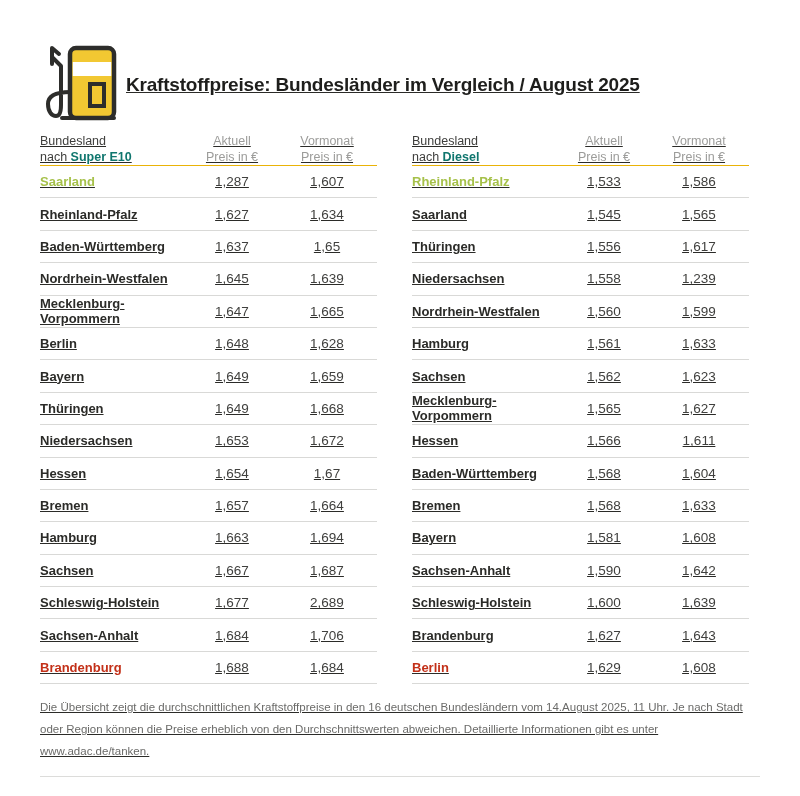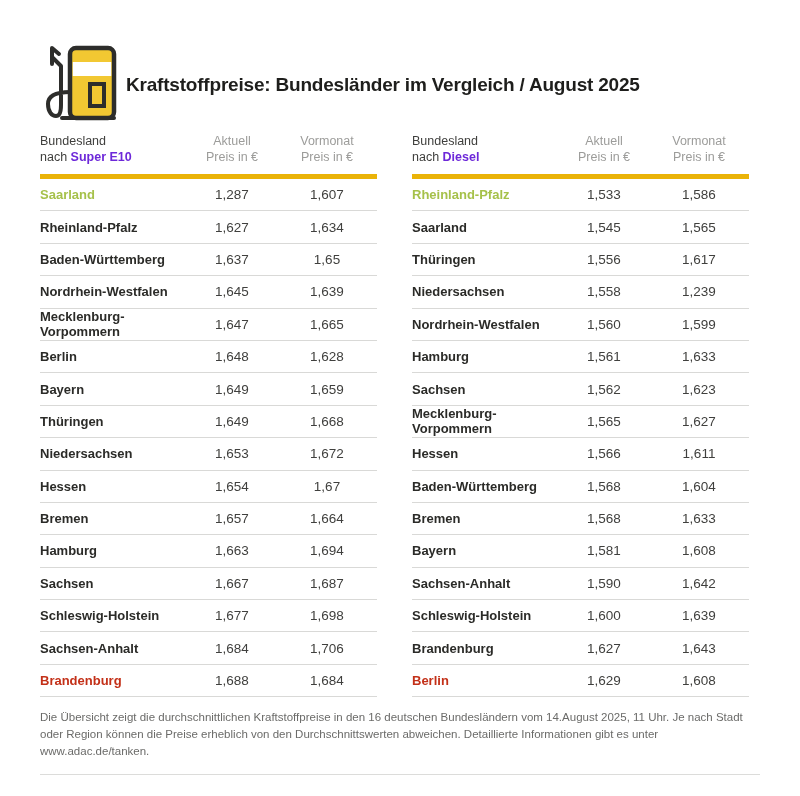--- a/index.html
+++ b/index.html
@@ -3,59 +3,59 @@
 <meta charset="utf-8">
 <style>
   * { margin:0; padding:0; box-sizing:border-box; }
   html,body { background:#ffffff; }
   body {
     width:800px; height:796px;
     font-family:"Liberation Sans", sans-serif;
     color:#2b2b28;
     overflow:hidden;
   }
-  .page { position:relative; width:800px; height:796px; background:#fff; }
+  .page { position:relative; width:800px; height:796px; background:#fff;text-decoration:underline; }
 
   
   .header { display:flex; align-items:flex-start; padding:40px 40px 0 40px; }
   .pump-icon { width:78px; height:82px; flex:0 0 78px; }
   .title {
     font-size:19px; font-weight:bold; color:#1e1e1c;
     letter-spacing:-0.2px; margin:34px 0 0 8px;
   }
 
   
   .tables { display:flex; gap:35px; padding:0 40px; margin-top:11px; }
   .table { width:337px; }
   .thead {
     display:flex; align-items:flex-end;
-    padding-bottom:9px; border-bottom:5px solid #eab308;
+    padding-bottom:0; border-bottom:1px solid #eab308;
     font-size:12.5px; line-height:16px;
   }
   .thead .c-name { color:#3f3f3d; }
-  .thead .c-name b { color:#6d28d9; }
+  .thead .c-name b { color:#0f766e; }
   .thead .c-akt, .thead .c-vor { color:#9c9c9a; text-align:center; }
 
   .c-name { flex:1; text-align:left; }
   .c-akt  { width:90px;  text-align:center; }
   .c-vor  { width:100px; text-align:center; }
 
   .trow {
     display:flex; align-items:center;
     height:32.4px; border-bottom:1px solid #d9d9d7;
   }
   .trow .c-name { font-weight:bold; font-size:13px; color:#2b2b28; }
   .trow .c-akt, .trow .c-vor { font-size:13.5px; color:#40403e; }
   .trow .c-name.best  { color:var(--best,#a6c14a); }
   .trow .c-name.worst { color:var(--worst,#c33018); }
 
   
   .footnote {
     margin:12px 40px 0 40px; max-width:716px;
-    font-size:11.5px; line-height:17px; color:#6b6b69;
+    font-size:11.5px; line-height:22px; color:#6b6b69;
   }
   .divider { margin:14px 40px 0 40px; border-top:1px solid #dcdcda; }
   .credits {
     display:flex; justify-content:space-between;
     padding:7px 40px 0 40px;
     font-size:10.5px; color:#a0a09e;
   }
 </style>
 </head>
 <body>
@@ -157,21 +157,21 @@
             <span class="c-vor">1,694</span>
           </div>
           <div class="trow">
             <span class="c-name">Sachsen</span>
             <span class="c-akt">1,667</span>
             <span class="c-vor">1,687</span>
           </div>
           <div class="trow">
             <span class="c-name">Schleswig-Holstein</span>
             <span class="c-akt">1,677</span>
-            <span class="c-vor">1,698</span>
+            <span class="c-vor">2,689</span>
           </div>
           <div class="trow">
             <span class="c-name">Sachsen-Anhalt</span>
             <span class="c-akt">1,684</span>
             <span class="c-vor">1,706</span>
           </div>
           <div class="trow">
             <span class="c-name worst">Brandenburg</span>
             <span class="c-akt">1,688</span>
             <span class="c-vor">1,684</span>

